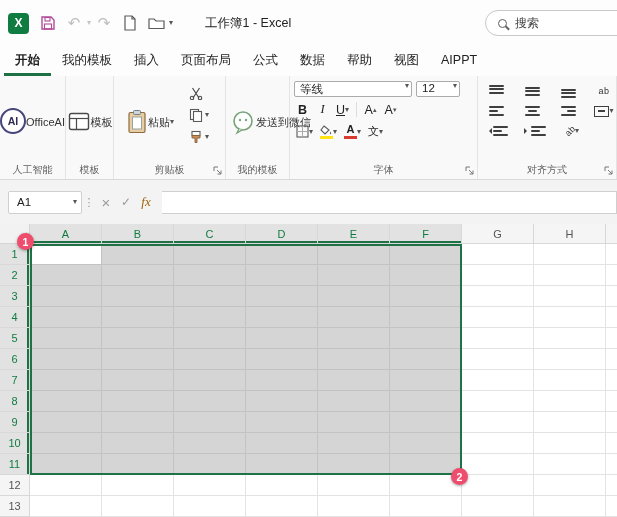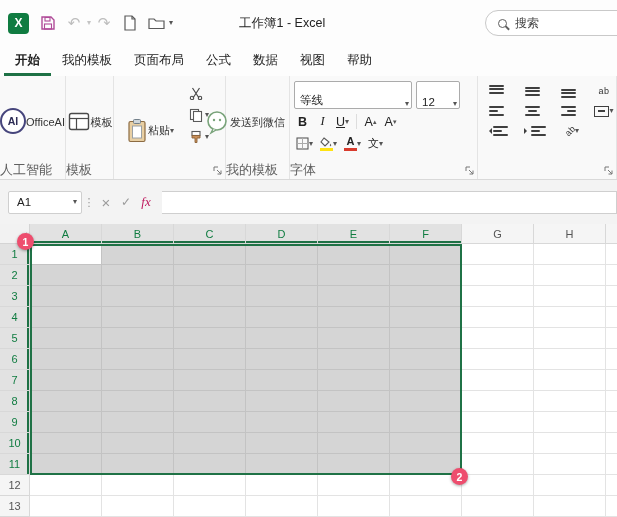--- a/index.html
+++ b/index.html
@@ -9,43 +9,43 @@
   
   .titlebar{height:46px;background:#fdfdfd;display:flex;align-items:center;padding:0 8px;position:relative}
   .tb-icon{width:22px;height:22px;display:flex;align-items:center;justify-content:center;margin:0 2px;border-radius:3px}
   .xl-logo{width:21px;height:21px;background:#107C41;border-radius:4px;color:#fff;font-weight:bold;font-size:12px;display:flex;align-items:center;justify-content:center;margin-right:6px}
   .xl-logo::before{content:"X"}
   .undo::before{content:"\21B6";font-size:15px;color:#bdbdbd}
   .redo::before{content:"\21B7";font-size:15px;color:#bdbdbd}
   .car{display:inline-flex;align-items:center}
   .car::after{content:"\25BE";font-size:8px;color:#555;line-height:1}
   .car.dim::after{color:#c4c4c4}
-  .tb-title{margin-left:66px;font-size:12.5px;color:#222;white-space:nowrap}
+  .tb-title{margin-left:32px;font-size:12.5px;color:#222;white-space:nowrap}
   .searchbox{position:absolute;right:-18px;top:10px;width:150px;height:26px;border:1px solid #c9c9c9;border-radius:14px;background:#fff;display:flex;align-items:center;padding:0 12px;color:#444}
   .mag{width:9px;height:9px;border:1.5px solid #5f5f5f;border-radius:50%;position:relative;margin-right:8px;flex:none}
   .mag::after{content:"";position:absolute;width:5px;height:1.5px;background:#5f5f5f;transform:rotate(45deg);right:-4px;bottom:-2px}
 
   
   .tabbar{height:30px;background:#fdfdfd;display:flex;align-items:stretch;padding-left:4px}
   .tab{padding:0 11px;line-height:29px;font-size:12.5px;color:#222;white-space:nowrap}
   .tab.active{font-weight:bold;box-shadow:inset 0 -3px 0 #1e7145}
 
   
   .ribbon{height:104px;background:#f9f9f9;border-bottom:1px solid #d9d9d9;display:flex}
   .rgroup{position:relative;border-right:1px solid #e4e4e4;display:flex;flex-direction:column;padding-top:3px}
   .rg-body{flex:1;display:flex}
-  .rg-label{height:17px;line-height:15px;text-align:left;font-size:13px;color:#5f5f5f;white-space:nowrap}
+  .rg-label{height:17px;line-height:15px;text-align:center;font-size:10px;color:#5f5f5f;white-space:nowrap}
   .launcher{position:absolute;right:2px;bottom:3px;width:11px;height:11px;display:flex;align-items:center;justify-content:center}
   .g-ai{width:66px}.g-tpl{width:48px}.g-clip{width:112px}.g-xfer{width:64px}.g-font{width:188px}.g-align{flex:1}
   .bigbtn{display:flex;flex-direction:row;align-items:center;padding:3px 4px 0;font-size:11px;color:#333;line-height:13px;text-align:center;border-radius:3px}
   .bigbtn .bb-l{display:block;white-space:nowrap}
   .ai-circle{width:26px;height:26px;border-radius:50%;border:2px solid #46457c;color:#2d2c55;font-weight:bold;font-size:10.5px;display:flex;align-items:center;justify-content:center;margin-bottom:2px;background:#fff}
   .clip-col{display:flex;flex-direction:column;justify-content:flex-start;padding-top:4px;gap:3px}
   .smallbtn{display:flex;align-items:center;gap:2px;height:19px;padding:0 3px;border-radius:2px}
-  .combo{display:flex;align-items:flex-end;justify-content:space-between;background:#fff;border:1px solid #ababab;height:28px;padding:0 2px 0 5px;font-size:11.5px;color:#222;border-radius:2px}
+  .combo{display:flex;align-items:flex-start;justify-content:space-between;background:#fff;border:1px solid #ababab;height:16px;padding:0 2px 0 5px;font-size:11.5px;color:#222;border-radius:2px}
   .f-r1{display:flex;gap:4px;padding:2px 4px 0}
   .f-r2,.f-r3{display:flex;align-items:center;gap:3px;padding:3px 4px 0}
   .fbtn{min-width:17px;height:19px;display:flex;align-items:center;justify-content:center;font-size:12.5px;color:#222;border-radius:2px;padding:0 2px}
   .fbtn .b-t{font-weight:bold}
   .fbtn .i-t{font-style:italic;font-family:"Liberation Serif",serif}
   .fbtn .u-t{text-decoration:underline}
   .vdiv{width:1px;height:15px;background:#ddd;margin:0 2px}
   .stack{display:flex;flex-direction:column;align-items:center;line-height:1}
   .cbar{width:13px;height:3px;margin-top:1px}
   .cbar.y{background:#ffe312}.cbar.r{background:#d83b2d}
@@ -75,21 +75,21 @@
   .indent{display:flex;align-items:center;gap:1px}
 
   
   .fbar{height:44px;background:#f3f3f3;display:flex;align-items:center;padding:0 0 0 8px}
   .namebox{width:74px;height:23px;background:#fff;border:1px solid #cfcfcf;display:flex;align-items:center;justify-content:space-between;padding:0 4px 0 8px;font-size:11.5px;color:#222;border-radius:2px}
   .kebab{width:14px;text-align:center}
   .kebab::after{content:"\22EE";color:#9a9a9a;font-size:11px}
   .fb-btn{width:20px;height:22px;display:flex;align-items:center;justify-content:center;background:transparent;border:none}
   .fb-btn.x::after{content:"\00D7";font-size:15px;color:#9b9b9b}
   .fb-btn.ok::after{content:"\2713";font-size:12px;color:#9b9b9b}
-  .fb-btn.fx{font-family:"Liberation Serif",serif;font-style:italic;font-size:13px;color:#be185d}
+  .fb-btn.fx{font-family:"Liberation Serif",serif;font-style:italic;font-size:13px;color:#a16207}
   .f-input{flex:1;height:23px;background:#fff;border:1px solid #cfcfcf;border-left:none;margin-left:6px}
 
   
   .grid{position:relative;height:293px;background:#fff}
   .g-hrow{display:flex;height:20px}
   .g-row{display:flex;height:21px}
   .corner{width:30px;background:#f2f2f2;border-right:1px solid #d4d4d4;border-bottom:1px solid #d4d4d4;position:relative}
   .corner::after{content:"";position:absolute;right:2px;bottom:2px;border-bottom:9px solid #b9b9b9;border-left:9px solid transparent}
   .colh{width:72px;background:#f5f5f5;border-right:1px solid #d8d8d8;border-bottom:1px solid #d8d8d8;display:flex;align-items:center;justify-content:center;font-size:11px;color:#555}
   .colh.sel{background:#e2e2e2;color:#107c41;box-shadow:inset 0 -2px 0 #1e7145}
@@ -137,25 +137,27 @@
     <div class="tb-title">工作簿1 - Excel</div>
     <div class="searchbox">
       <span class="mag"></span>
       <span>搜索</span>
     </div>
   </div>
 
   <div class="tabbar" id="tabbar">
       <div class="tab active">开始</div>
       <div class="tab">我的模板</div>
+      <div class="tab">插入</div>
       <div class="tab">页面布局</div>
       <div class="tab">公式</div>
       <div class="tab">数据</div>
+      <div class="tab">帮助</div>
       <div class="tab">视图</div>
-      <div class="tab">帮助</div>
+      <div class="tab">AIPPT</div>
     </div>
 
   <div class="ribbon">
 
     <div class="rgroup g-ai">
       <div class="rg-body" style="justify-content:center">
         <div class="bigbtn">
           <div class="ai-circle">AI</div>
           <span class="bb-l">Office</span>
           <span class="bb-l">AI</span>
@@ -208,30 +210,31 @@
           </div>
           <div class="smallbtn">
             <svg width="14" height="14" viewBox="0 0 14 14">
               <rect x="3" y="1.5" width="8" height="4" fill="#fff" stroke="#5a5a5a" stroke-width="1.1"></rect>
               <path d="M3 5.5 h8 v2.5 h-3 v4.5 h-2 V8 h-3 z" fill="#c98f5a" stroke="#8a6239" stroke-width="0.9"></path>
             </svg>
             <span class="car"></span>
           </div>
         </div>
       </div>
+      <div class="rg-label">剪贴板</div>
       <span class="launcher">
         <svg width="9" height="9" viewBox="0 0 9 9">
           <path d="M1 1 H5 M1 1 V5" stroke="#777" stroke-width="1" fill="none"></path>
           <path d="M4 4 L8 8 M8 4.5 V8 H4.5" stroke="#777" stroke-width="1" fill="none"></path>
         </svg>
       </span>
     </div>
 
     <div class="rgroup g-xfer">
-      <div class="rg-body" style="justify-content:flex-end">
+      <div class="rg-body" style="justify-content:flex-start">
         <div class="bigbtn">
           <svg width="26" height="26" viewBox="0 0 26 26">
             <circle cx="13" cy="12" r="9" fill="#fff" stroke="#79a37a" stroke-width="1.6"></circle>
             <circle cx="10" cy="11" r="1.2" fill="#79a37a"></circle>
             <circle cx="16" cy="11" r="1.2" fill="#79a37a"></circle>
             <path d="M9 20 l-2 4 5 -3" fill="#fff" stroke="#79a37a" stroke-width="1.4"></path>
           </svg>
           <span class="bb-l">发送</span>
           <span class="bb-l">到微信</span>
         </div>
@@ -386,20 +389,21 @@
                 <i></i>
                 <i></i>
               </span>
             </div>
           <div class="abtn">
               <span class="orient-ico">ab</span>
               <span class="car"></span>
             </div>
         </div>
       </div>
+      <div class="rg-label">对齐方式</div>
       <span class="launcher">
         <svg width="9" height="9" viewBox="0 0 9 9">
           <path d="M1 1 H5 M1 1 V5" stroke="#777" stroke-width="1" fill="none"></path>
           <path d="M4 4 L8 8 M8 4.5 V8 H4.5" stroke="#777" stroke-width="1" fill="none"></path>
         </svg>
       </span>
     </div>
   </div>
 
   <div class="fbar">

